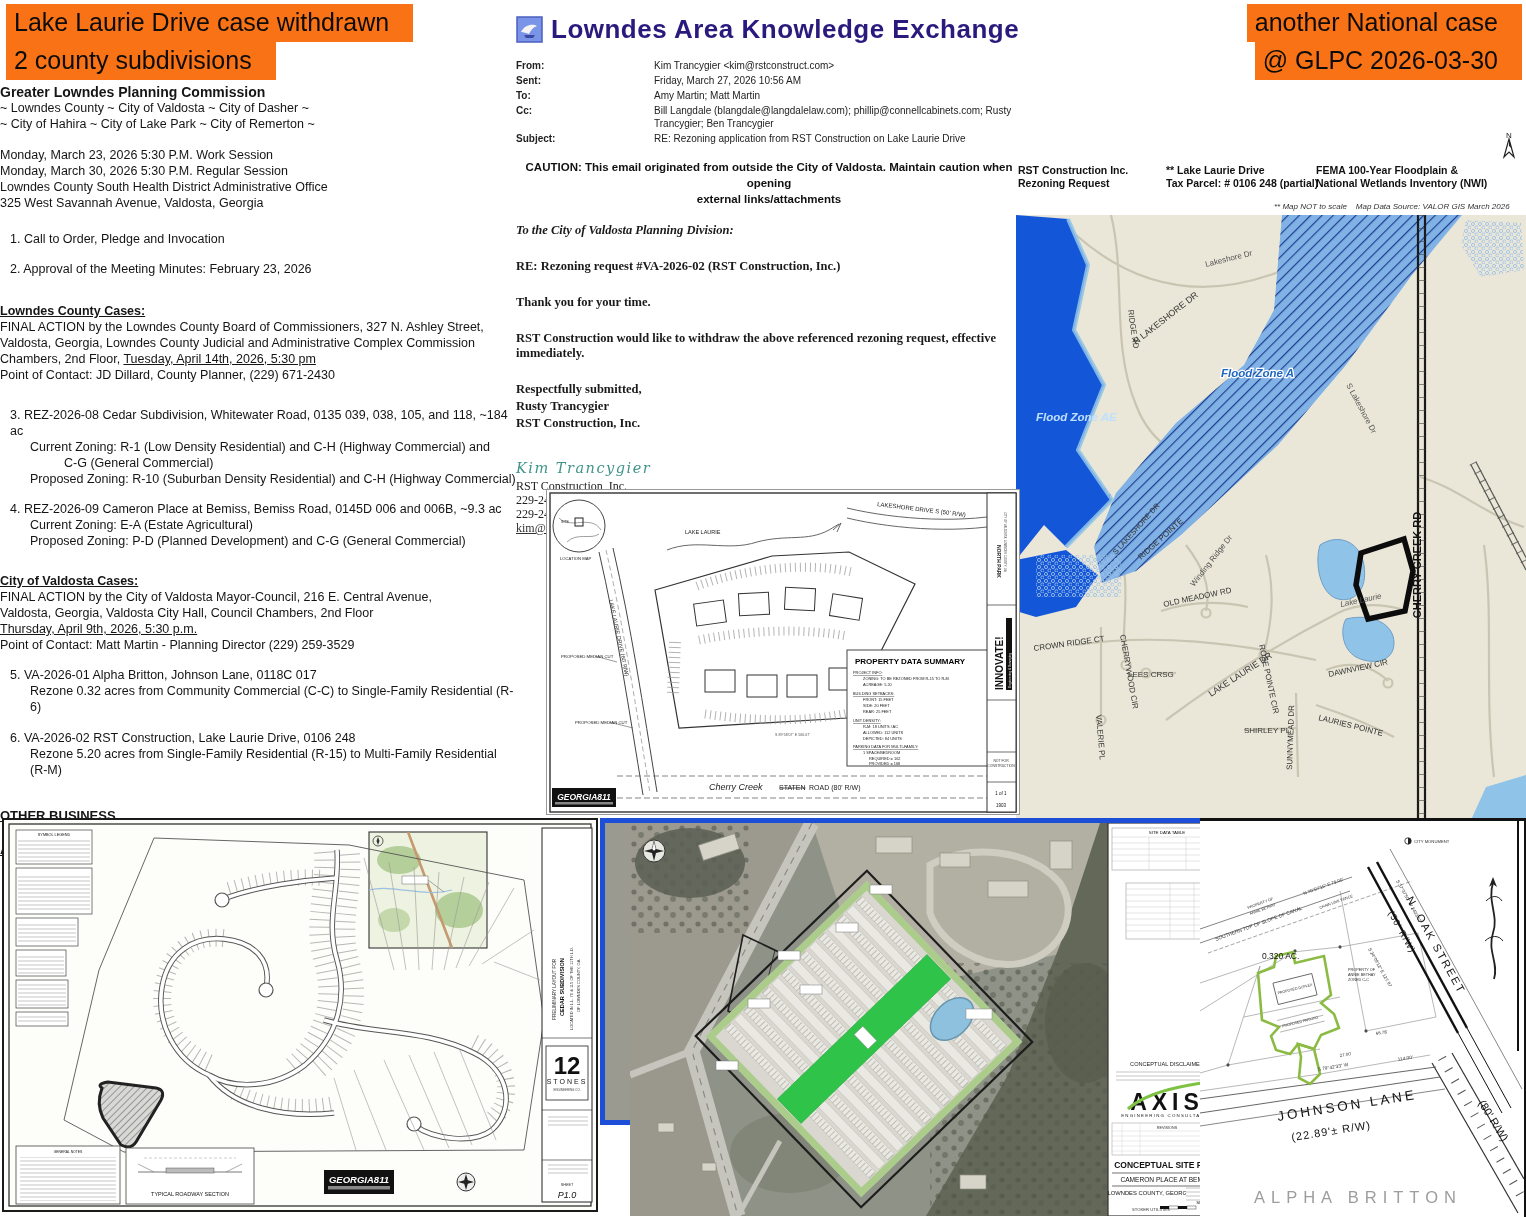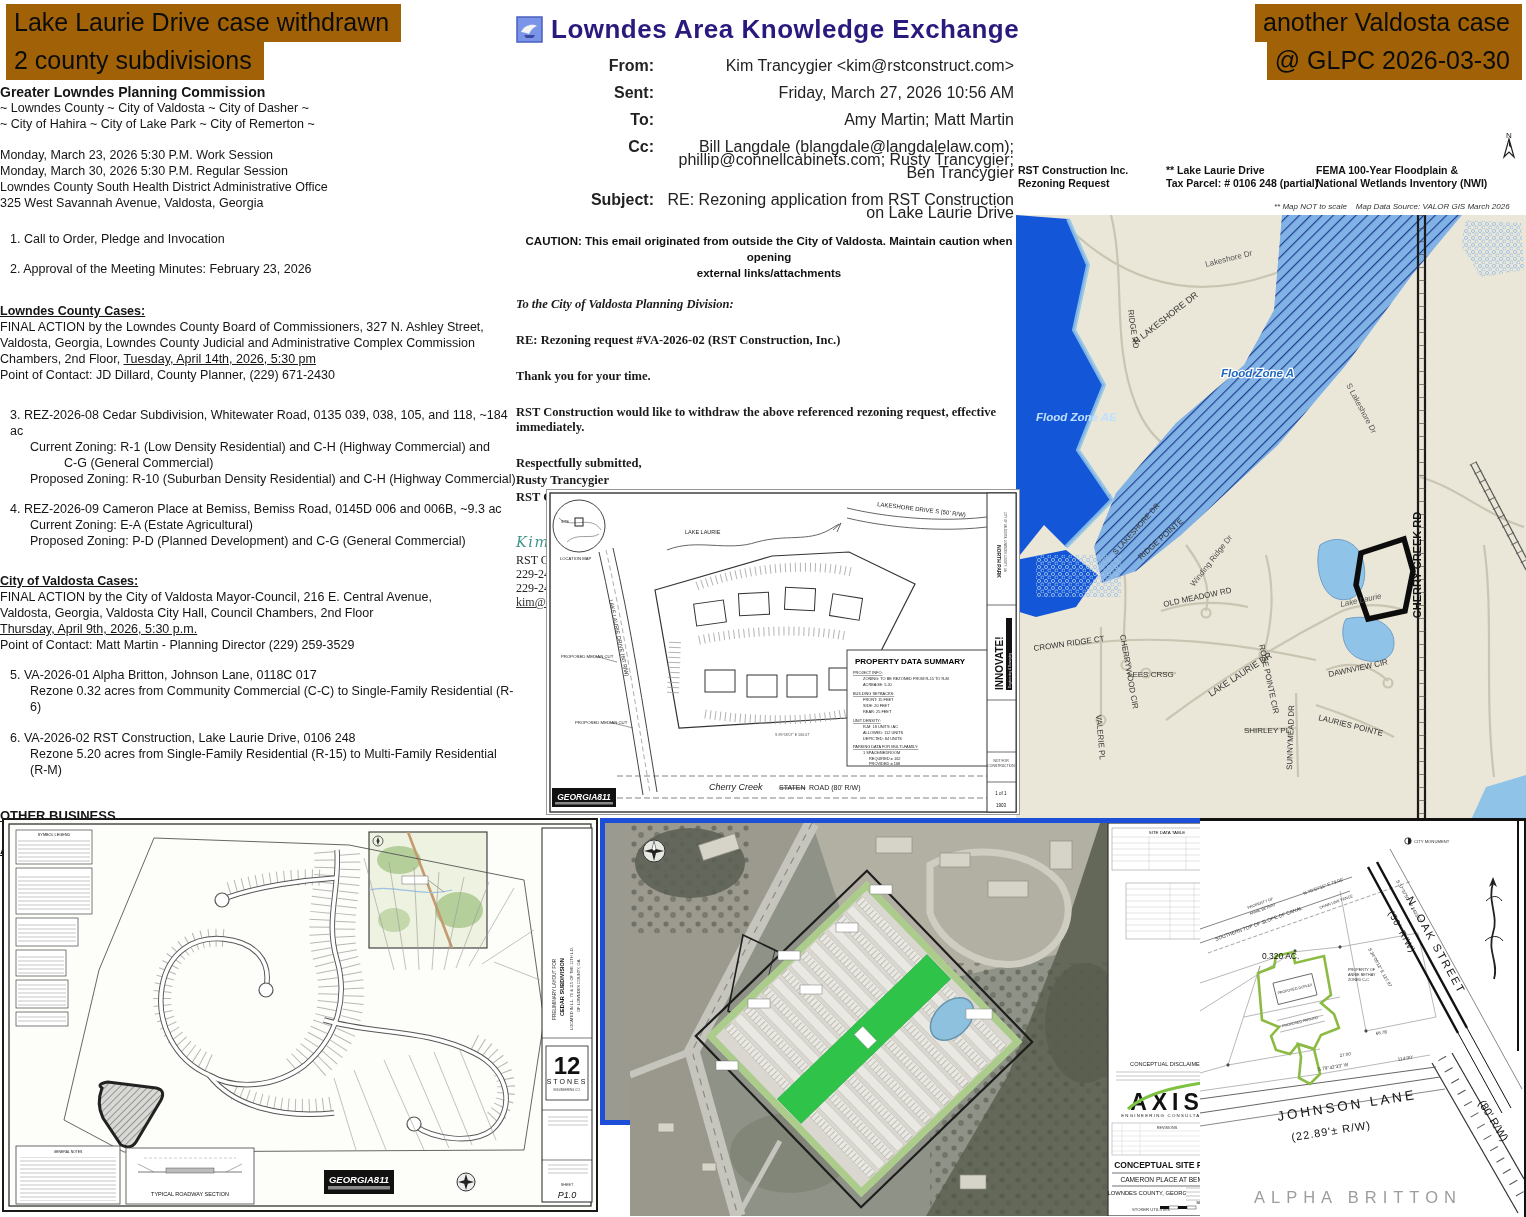--- a/index.html
+++ b/index.html
@@ -1,34 +1,34 @@
 <!DOCTYPE html>
 <html><head>
 <meta charset="utf-8">
 <style>
   html,body{margin:0;padding:0;width:1526px;height:1217px;overflow:hidden;background:#ffffff;
             font-family:"Liberation Sans",sans-serif;color:#111;}
   .p{position:absolute;}
-  .hl{background:#a16207;padding:1px 12px 3px 8px;display:inline-block;}
+  .hl{background:#f97316;padding:1px 24px 3px 8px;display:inline-block;}
   .note-tl{font-size:25px;line-height:34px;color:#0c0c0c;}
   .note-tr{font-size:25px;line-height:34px;color:#0c0c0c;text-align:right;}
   
   .agenda{left:0;top:80px;width:516px;font-size:12.5px;line-height:16px;color:#151515;}
   .agenda .c{}
   .agenda .b{font-weight:bold;}
   .agenda .u{text-decoration:underline;}
   .agenda .item{padding-left:10px;text-align:left;}
   .agenda .sub{padding-left:30px;}
   .agenda .sub2{padding-left:64px;}
   
   .email{left:516px;top:14px;width:506px;}
   .brandrow{display:flex;align-items:center;gap:8px;}
   .brand{font-size:26px;font-weight:bold;color:#2a1a7e;letter-spacing:0.5px;}
-  .fields{margin-top:14px;display:grid;grid-template-columns:138px 360px;row-gap:14px;
-          font-size:16px;line-height:13px;color:#222;text-align:right;}
+  .fields{margin-top:14px;display:grid;grid-template-columns:138px 360px;row-gap:2px;
+          font-size:10px;line-height:13px;color:#222;}
   .fields .lab{font-weight:bold;}
   .caution{margin-top:14px;text-align:center;font-weight:bold;font-size:11.5px;line-height:16px;}
   .ebody{margin-top:16px;font-family:"Liberation Serif",serif;font-weight:bold;font-size:12.5px;color:#1a1a1a;}
   .ebody .ln{margin-bottom:21px;}
   .ebody .tight{margin-bottom:2px;}
   .it{font-style:italic;}
   .sig{margin-top:30px;font-family:"Liberation Serif",serif;font-size:12px;line-height:14px;color:#222;}
   .signame{font-family:"DejaVu Serif",serif;font-style:italic;color:#3f948a;font-size:14.5px;letter-spacing:1.5px;margin-bottom:4px;}
   .maillink{text-decoration:underline;color:#333;}
   
@@ -45,21 +45,21 @@
   text{font-family:"Liberation Sans",sans-serif;}
 </style>
 </head>
 <body>
 
 <div class="p note-tl" style="left:6px;top:4px;">
   <span class="hl">Lake Laurie Drive case withdrawn</span><br>
   <span class="hl">2 county subdivisions</span>
 </div>
 <div class="p note-tr" style="right:4px;top:4px;">
-  <span class="hl">another Valdosta case</span><br>
+  <span class="hl">another National case</span><br>
   <span class="hl">@ GLPC 2026-03-30</span>
 </div>
 
 <div class="p agenda">
   <div class="c b" style="font-size:14px;margin-top:4px;">Greater Lowndes Planning Commission</div>
   <div class="c">~ Lowndes County ~ City of Valdosta ~ City of Dasher ~</div>
   <div class="c">~ City of Hahira ~ City of Lake Park ~ City of Remerton ~</div>
   <div class="c" style="margin-top:15px;">Monday, March 23, 2026 5:30 P.M. Work Session</div>
   <div class="c">Monday, March 30, 2026 5:30 P.M. Regular Session</div>
   <div class="c">Lowndes County South Health District Administrative Office</div>

